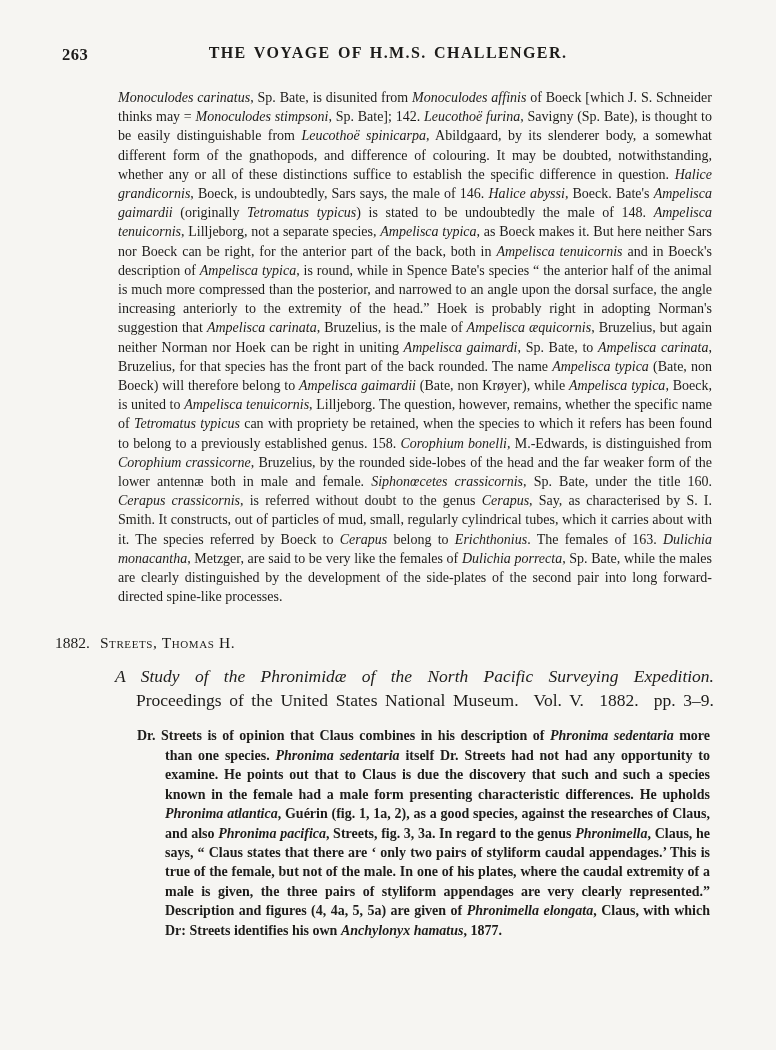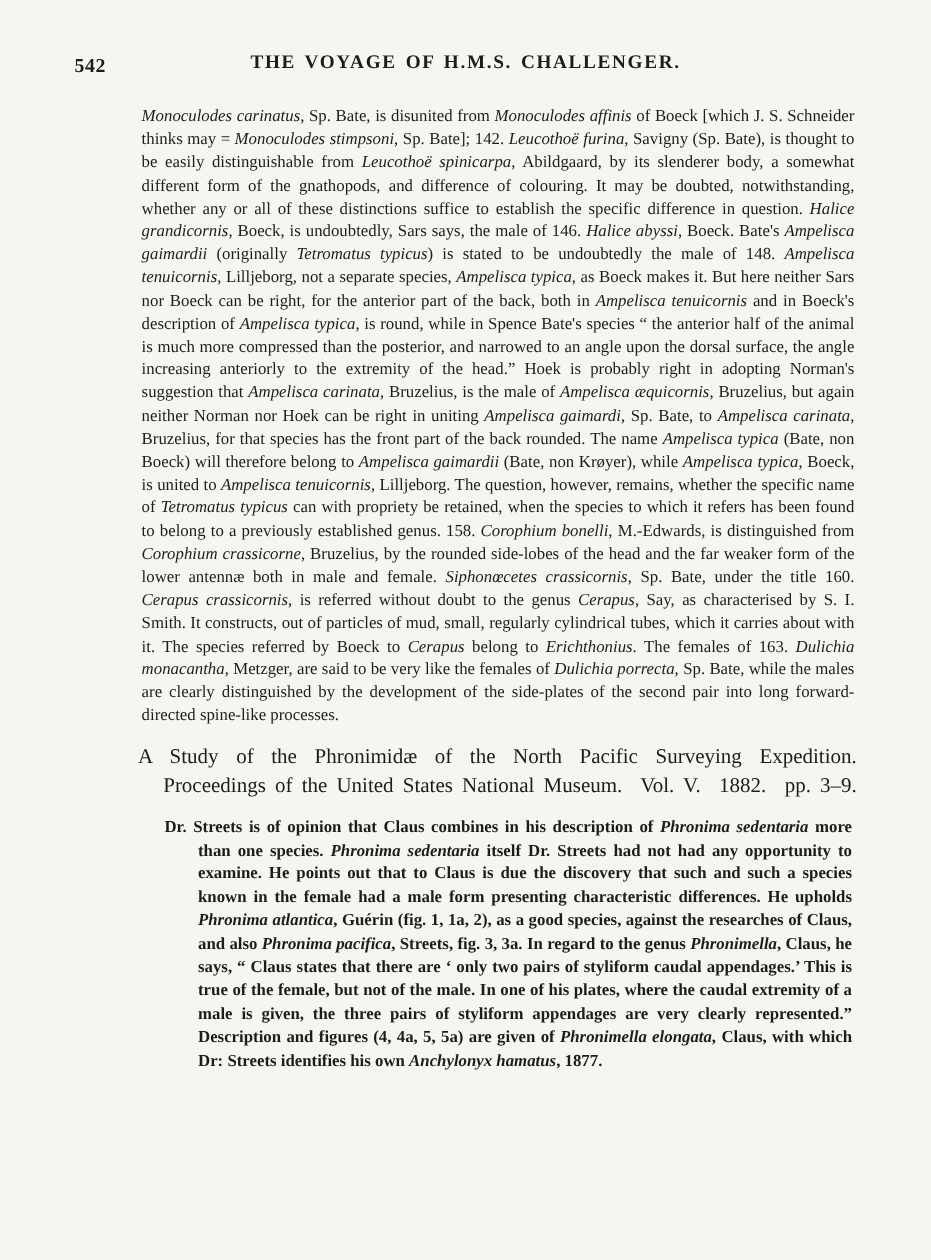--- a/index.html
+++ b/index.html
@@ -49,42 +49,45 @@
   .entry-author {
     font-variant: small-caps;
     letter-spacing: 0.6px;
     margin-left: 10px;
   }
   .entry-title {
     margin: 12px 62px 0 88px;
     font-size: 17.5px;
     line-height: 24px;
   }
-  .title-line.first { text-indent: 27px; text-align: justify; text-align-last: justify; }
+  .title-line.first { text-indent: 27px; text-align: justify; text-align-last: justify; font-style: italic; }
   .title-line.second { text-align: justify; text-align-last: justify; white-space: pre-wrap; margin-left: 48px; }
   .abstract-2 {
     margin: 14px 66px 0 165px;
     text-indent: -28px;
     line-height: 19.4px;
     font-weight: bold;
   }
   em { font-style: italic; }
 </style>
 </head>
 <body>
 
 <div class="page">
 
   <div class="page-header">
-    <span class="page-number">542</span>
+    <span class="page-number">263</span>
     <span class="running-title">THE VOYAGE OF H.M.S. CHALLENGER.</span>
   </div>
 
   <p class="abstract abstract-1"><em>Monoculodes carinatus</em><span>, Sp. Bate, is disunited from </span><em>Monoculodes affinis</em><span> of Boeck [which J. S. Schneider thinks may = </span><em>Monoculodes stimpsoni</em><span>, Sp. Bate]; 142. </span><em>Leucothoë furina</em><span>, Savigny (Sp. Bate), is thought to be easily distinguishable from </span><em>Leucothoë spinicarpa</em><span>, Abildgaard, by its slenderer body, a somewhat different form of the gnathopods, and difference of colouring. It may be doubted, notwithstanding, whether any or all of these distinctions suffice to establish the specific difference in question. </span><em>Halice grandicornis</em><span>, Boeck, is undoubtedly, Sars says, the male of 146. </span><em>Halice abyssi</em><span>, Boeck. Bate's </span><em>Ampelisca gaimardii</em><span> (originally </span><em>Tetromatus typicus</em><span>) is stated to be undoubtedly the male of 148. </span><em>Ampelisca tenuicornis</em><span>, Lilljeborg, not a separate species, </span><em>Ampelisca typica</em><span>, as Boeck makes it. But here neither Sars nor Boeck can be right, for the anterior part of the back, both in </span><em>Ampelisca tenuicornis</em><span> and in Boeck's description of </span><em>Ampelisca typica</em><span>, is round, while in Spence Bate's species “ the anterior half of the animal is much more compressed than the posterior, and narrowed to an angle upon the dorsal surface, the angle increasing anteriorly to the extremity of the head.” Hoek is probably right in adopting Norman's suggestion that </span><em>Ampelisca carinata</em><span>, Bruzelius, is the male of </span><em>Ampelisca æquicornis</em><span>, Bruzelius, but again neither Norman nor Hoek can be right in uniting </span><em>Ampelisca gaimardi</em><span>, Sp. Bate, to </span><em>Ampelisca carinata</em><span>, Bruzelius, for that species has the front part of the back rounded. The name </span><em>Ampelisca typica</em><span> (Bate, non Boeck) will therefore belong to </span><em>Ampelisca gaimardii</em><span> (Bate, non Krøyer), while </span><em>Ampelisca typica</em><span>, Boeck, is united to </span><em>Ampelisca tenuicornis</em><span>, Lilljeborg. The question, however, remains, whether the specific name of </span><em>Tetromatus typicus</em><span> can with propriety be retained, when the species to which it refers has been found to belong to a previously established genus. 158. </span><em>Corophium bonelli</em><span>, M.-Edwards, is distinguished from </span><em>Corophium crassicorne</em><span>, Bruzelius, by the rounded side-lobes of the head and the far weaker form of the lower antennæ both in male and female. </span><em>Siphonœcetes crassicornis</em><span>, Sp. Bate, under the title 160. </span><em>Cerapus crassicornis</em><span>, is referred without doubt to the genus </span><em>Cerapus</em><span>, Say, as characterised by S. I. Smith. It constructs, out of particles of mud, small, regularly cylindrical tubes, which it carries about with it. The species referred by Boeck to </span><em>Cerapus</em><span> belong to </span><em>Erichthonius</em><span>. The females of 163. </span><em>Dulichia monacantha</em><span>, Metzger, are said to be very like the females of </span><em>Dulichia porrecta</em><span>, Sp. Bate, while the males are clearly distinguished by the development of the side-plates of the second pair into long forward-directed spine-like processes.</span></p>
 
+  <div class="entry-heading">
+    <span class="entry-year">1882.</span><span class="entry-author">Streets, Thomas H.</span>
+  </div>
 
   <div class="entry-title">
     <div class="title-line first">A Study of the Phronimidæ of the North Pacific Surveying Expedition.</div>
     <div class="title-line second">Proceedings of the United States National Museum.  Vol. V.  1882.  pp. 3–9.</div>
   </div>
 
   <p class="abstract abstract-2"><span>Dr. Streets is of opinion that Claus combines in his description of </span><em>Phronima sedentaria</em><span> more than one species. </span><em>Phronima sedentaria</em><span> itself Dr. Streets had not had any opportunity to examine. He points out that to Claus is due the discovery that such and such a species known in the female had a male form presenting characteristic differences. He upholds </span><em>Phronima atlantica</em><span>, Guérin (fig. 1, 1a, 2), as a good species, against the researches of Claus, and also </span><em>Phronima pacifica</em><span>, Streets, fig. 3, 3a. In regard to the genus </span><em>Phronimella</em><span>, Claus, he says, “ Claus states that there are ‘ only two pairs of styliform caudal appendages.’ This is true of the female, but not of the male. In one of his plates, where the caudal extremity of a male is given, the three pairs of styliform appendages are very clearly represented.” Description and figures (4, 4a, 5, 5a) are given of </span><em>Phronimella elongata</em><span>, Claus, with which Dr: Streets identifies his own </span><em>Anchylonyx hamatus</em><span>, 1877.</span></p>
 
 </div>
 

